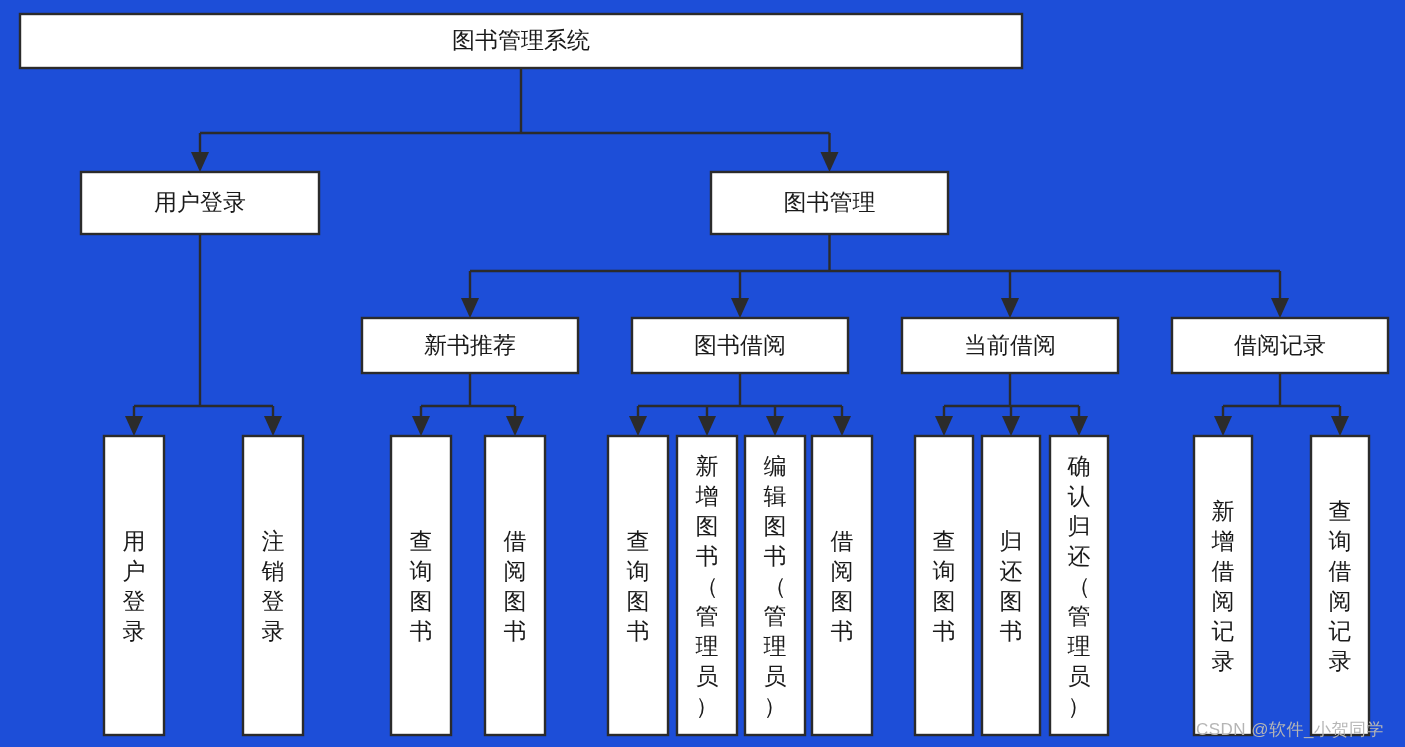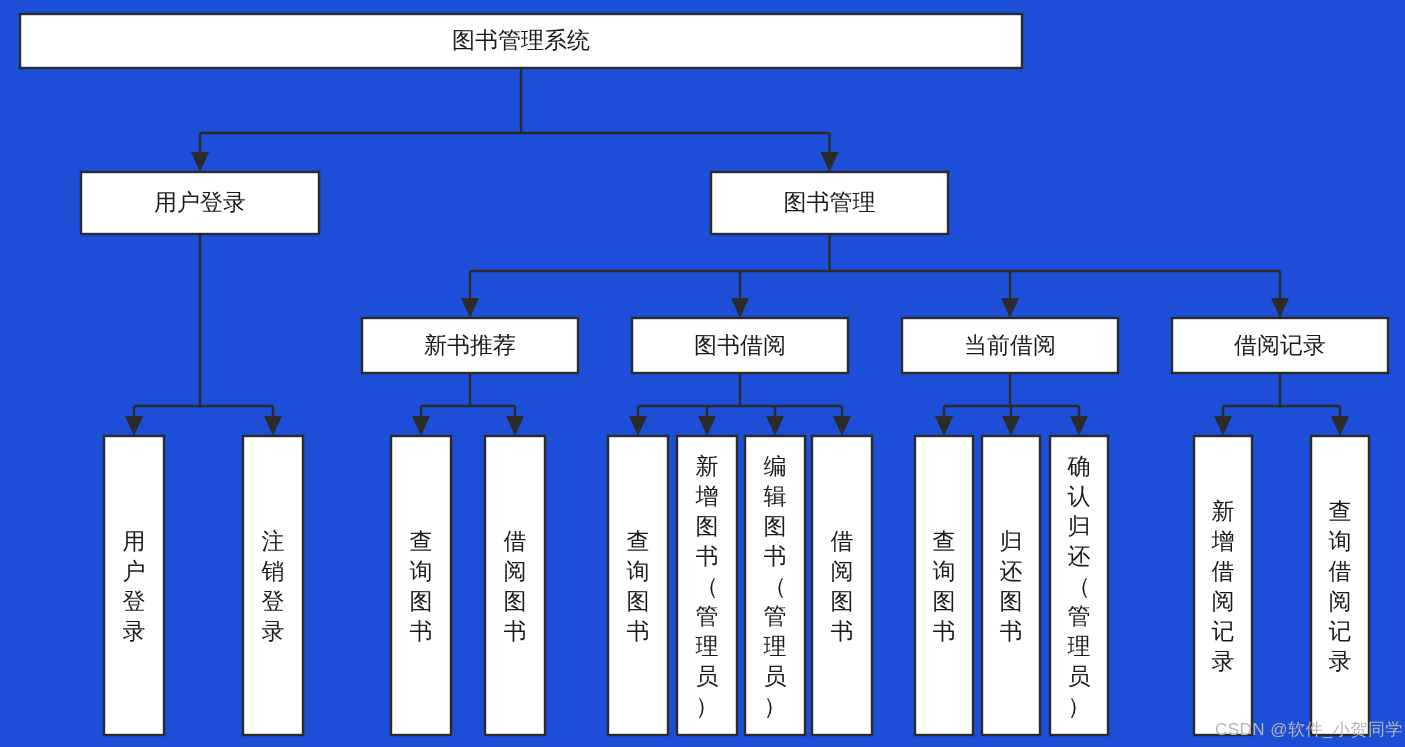--- a/index.html
+++ b/index.html
@@ -49,21 +49,21 @@
   }
   .node-label-v {
     font-family: "Liberation Sans", "DejaVu Sans", sans-serif;
     font-size: 23px;
     fill: #1a1a1a;
     text-anchor: middle;
     white-space: pre;
   }
   .watermark {
     position: absolute;
-    right: 2px;
+    right: 21px;
     bottom: 6px;
     font-family: "Liberation Sans", "DejaVu Sans", sans-serif;
     font-size: 17px;
     color: #b5b5b5;
     letter-spacing: 0.5px;
     user-select: none;
     pointer-events: none;
   }
 </style>
 </head>

